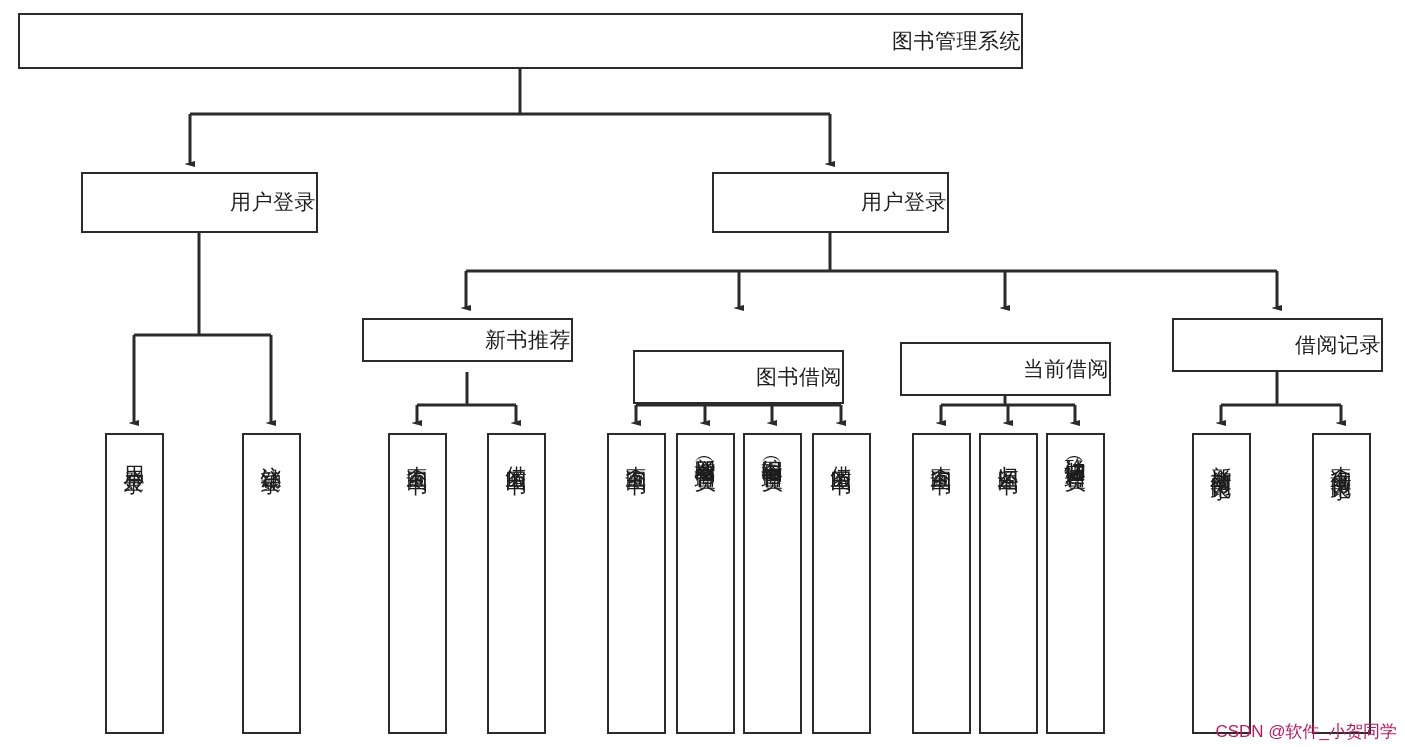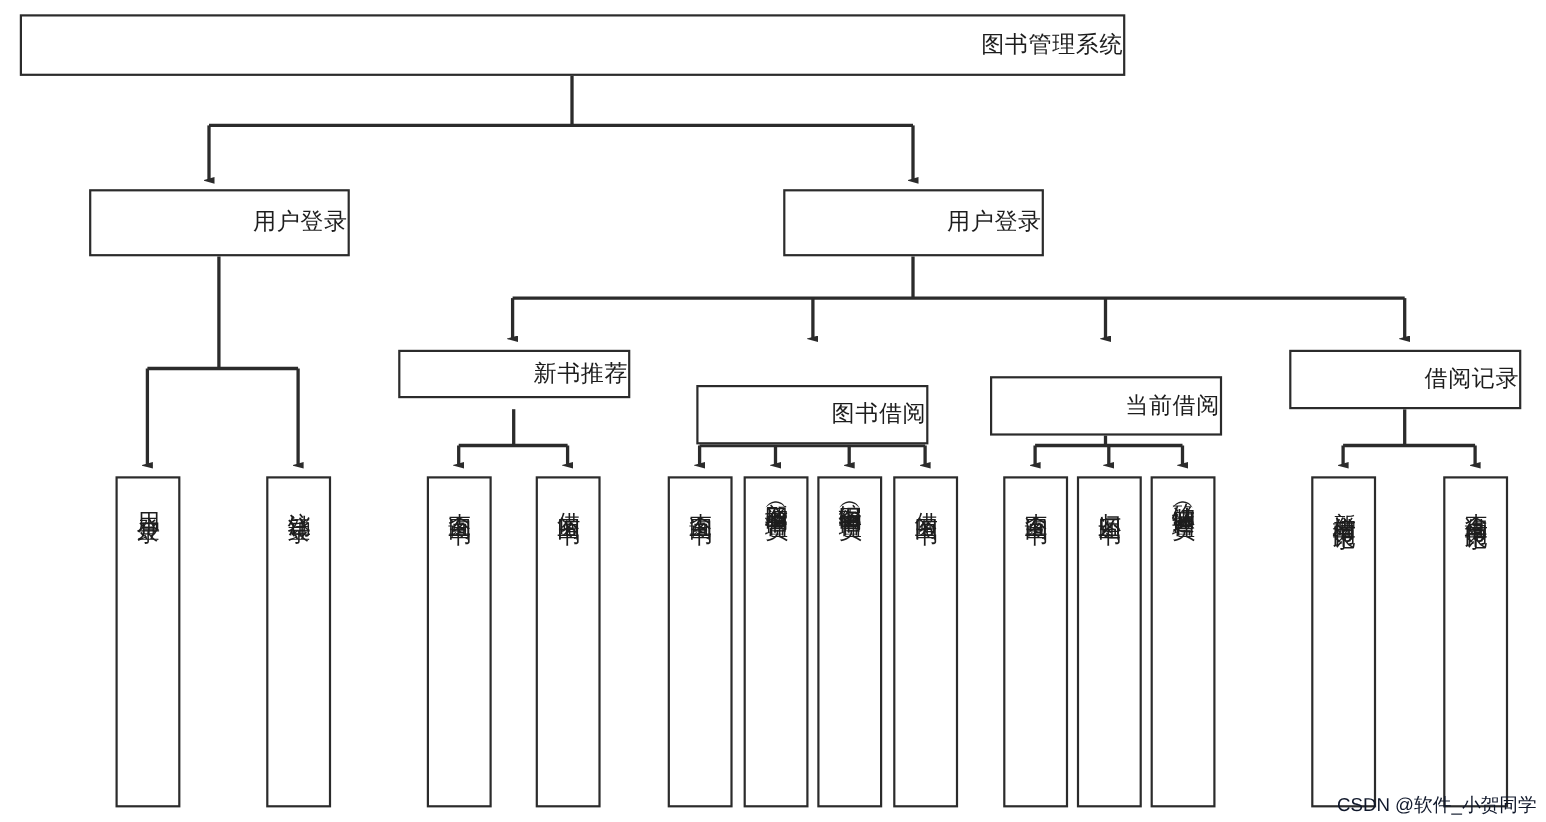--- a/index.html
+++ b/index.html
@@ -58,21 +58,21 @@
     white-space: nowrap;
   }
   .node.leaf.tall .lbl {
     letter-spacing: 2px;
   }
   .watermark {
     position: absolute;
     right: 8px;
     bottom: 4px;
     font-size: 17px;
-    color: #0f172a;
+    color: #be185d;
     white-space: nowrap;
     user-select: none;
   }
 </style>
 </head>
 <body>
 
 <div id="canvas">
 
   <svg class="edges" viewBox="0 0 1405 747" xmlns="http://www.w3.org/2000/svg">

